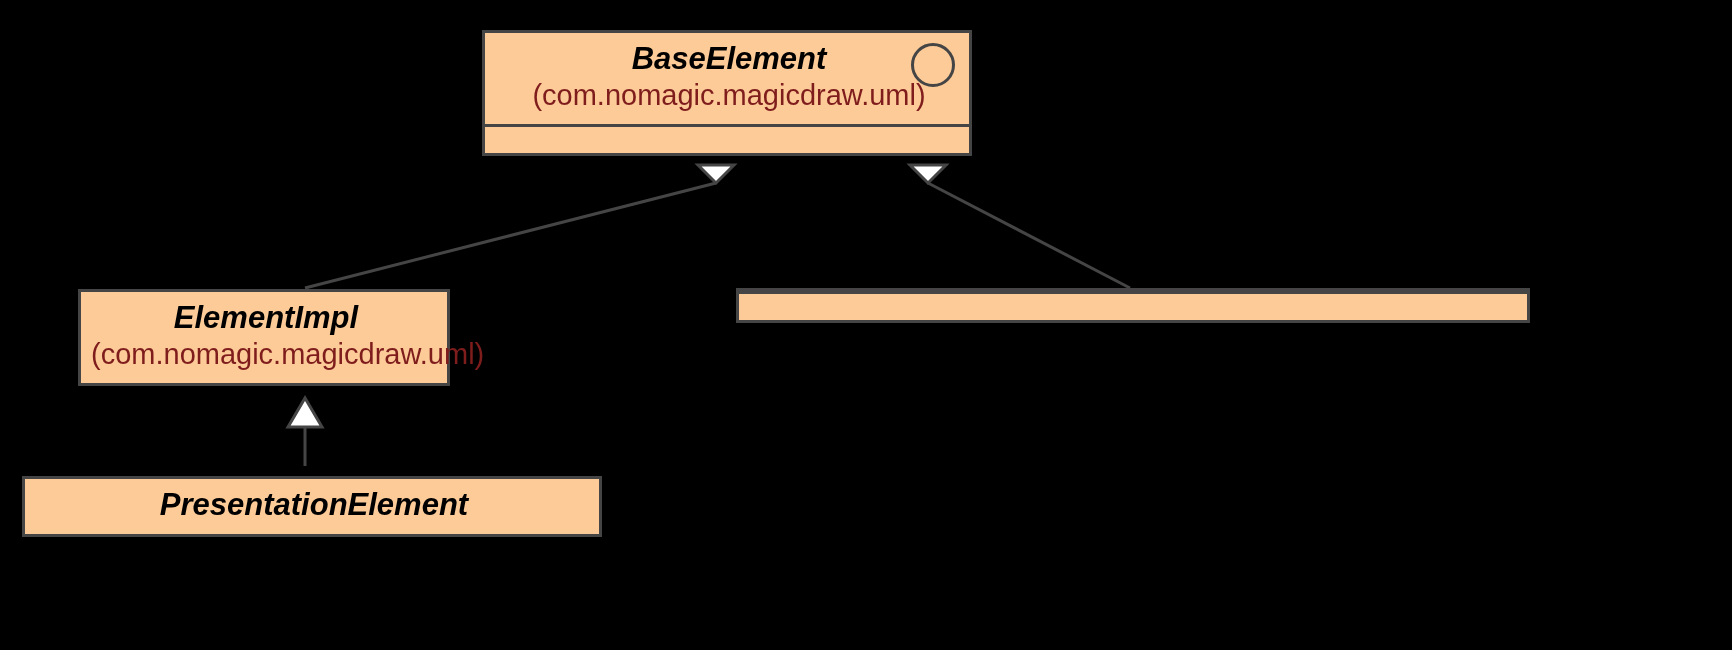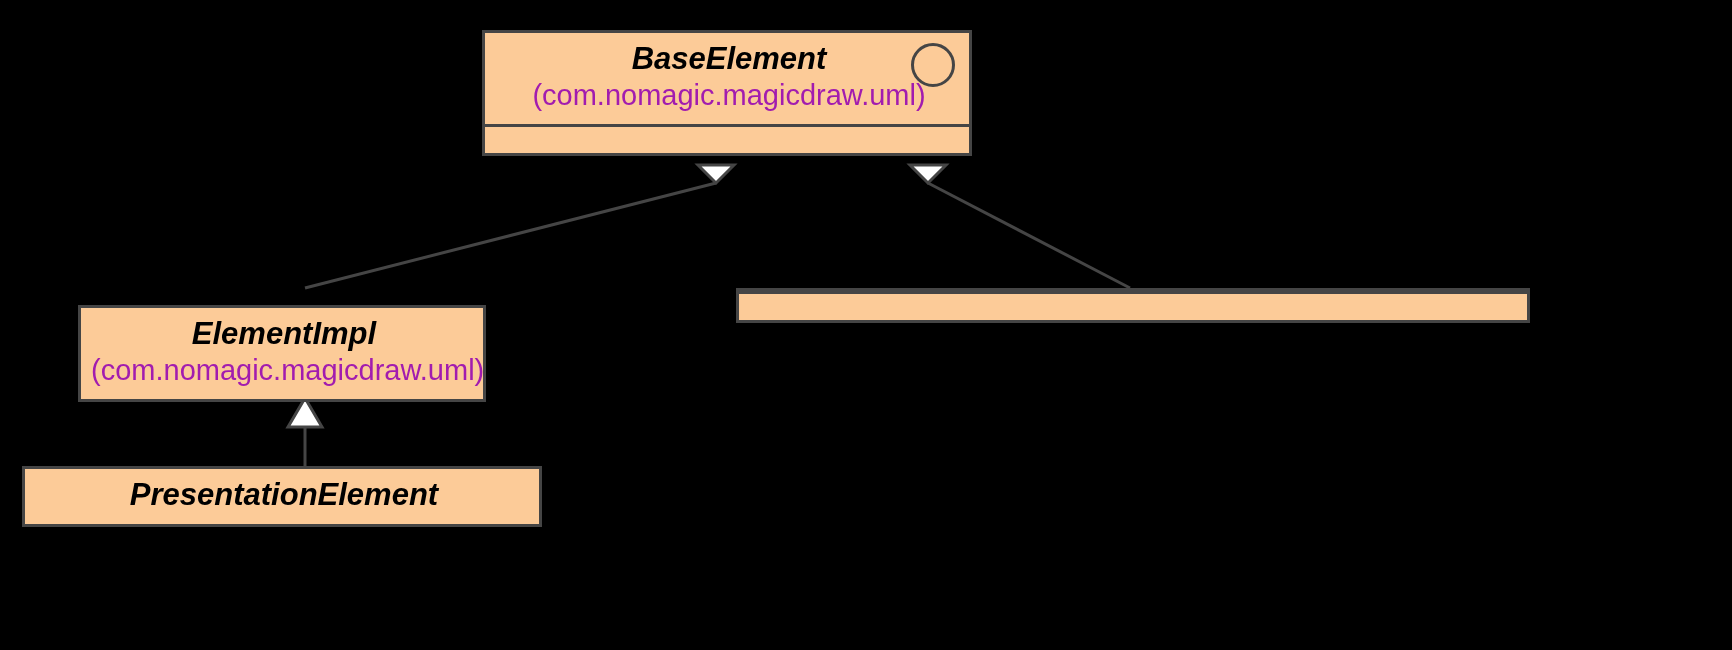--- a/index.html
+++ b/index.html
@@ -43,21 +43,21 @@
     font-size: 31px;
     line-height: 1.18;
     color: #000000;
     letter-spacing: 0px;
     white-space: nowrap;
   }
   .class-package {
     display: block;
     font-size: 29px;
     line-height: 1.24;
-    color: #a21caf;
+    color: #7f1d1d;
     white-space: nowrap;
   }
   .compartment-empty {
     border-top: 3px solid #454545;
     height: 26px;
   }
   .iface-circle {
     position: absolute;
     width: 38px;
     height: 38px;
@@ -87,30 +87,30 @@
 
   <div class="uml-class" style="left:482px; top:30px; width:490px;">
     <div class="compartment-header">
       <span class="class-name">BaseElement</span>
       <span class="class-package">(com.nomagic.magicdraw.uml)</span>
       <span class="iface-circle"></span>
     </div>
     <div class="compartment-empty"></div>
   </div>
 
-  <div class="uml-class" style="left:78px; top:305px; width:408px;">
+  <div class="uml-class" style="left:78px; top:289px; width:372px;">
     <div class="compartment-header">
       <span class="class-name">ElementImpl</span>
       <span class="class-package">(com.nomagic.magicdraw.uml)</span>
     </div>
   </div>
 
   <div class="uml-class" style="left:736px; top:288px; width:794px;">
     <div class="compartment-empty"></div>
   </div>
 
-  <div class="uml-class" style="left:22px; top:466px; width:520px;">
+  <div class="uml-class" style="left:22px; top:476px; width:580px;">
     <div class="compartment-header">
       <span class="class-name">PresentationElement</span>
     </div>
   </div>
 
 </div>
 
 </body></html>

